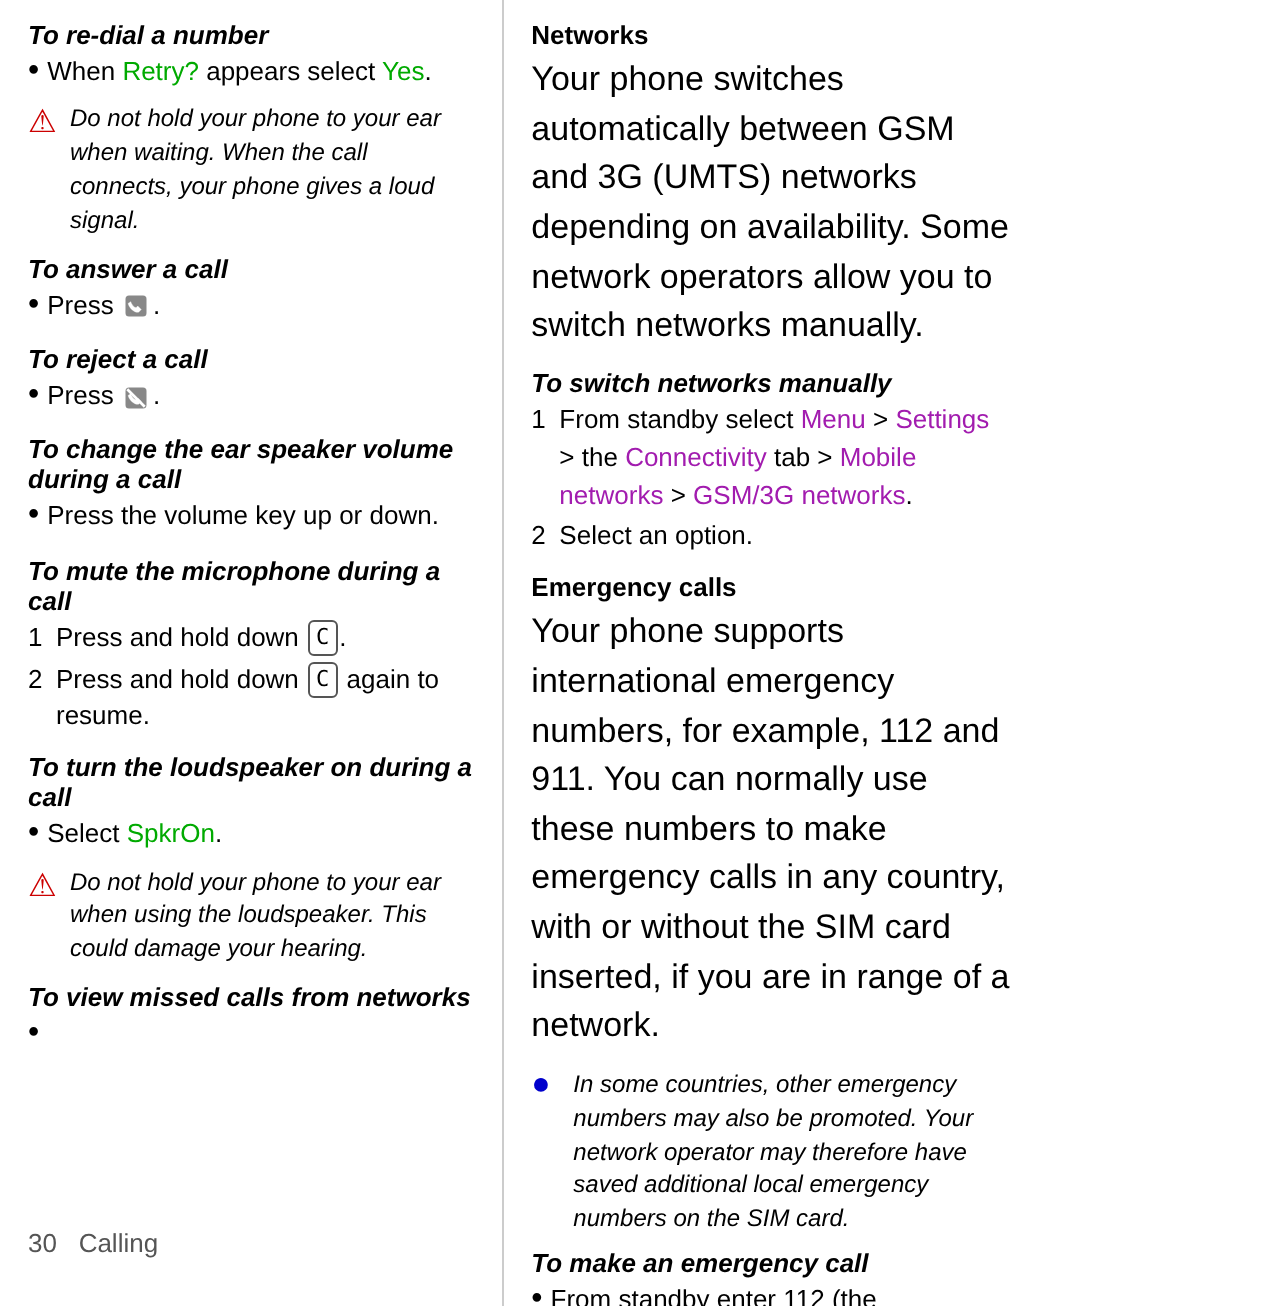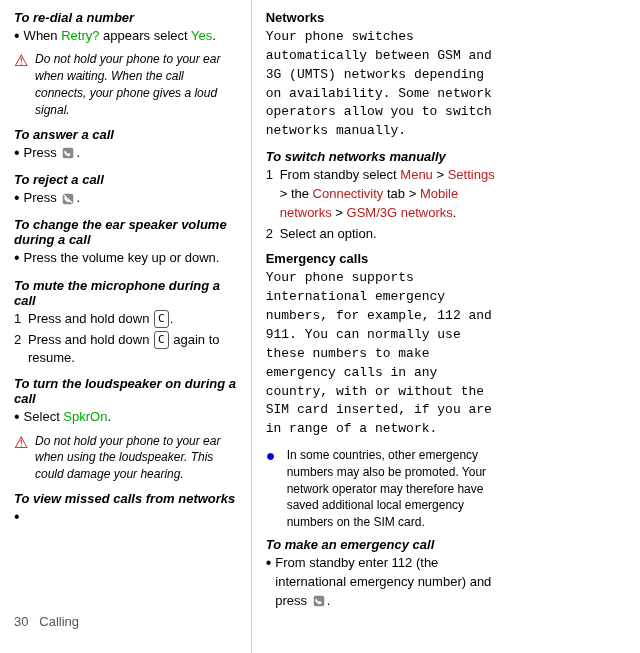--- a/index.html
+++ b/index.html
@@ -62,21 +62,21 @@
     .num {
       font-size: 13px;
       margin-right: 4px;
       min-width: 10px;
       line-height: 1.45;
     }
     .highlight-green {
       color: #00aa00;
     }
     .highlight-blue {
-      color: #b91c1c;
+      color: #a21caf;
     }
     .warning-box {
       display: flex;
       flex-direction: row;
       align-items: flex-start;
       background: #fff;
       margin: 4px 0 8px 0;
       border-left: none;
     }
     .warning-icon {
@@ -102,31 +102,31 @@
       font-size: 16px;
       color: #0000cc;
       margin-right: 5px;
       margin-top: 0;
       min-width: 16px;
     }
     .info-text {
       font-size: 12px;
       line-height: 1.4;
       color: #000;
+      font-style: italic;
     }
     .section-heading {
       font-weight: bold;
       font-size: 13px;
       margin-bottom: 3px;
     }
     .body-text {
-      font-size: 13px;
+      font-size: 17px;
       line-height: 1.45;
       margin-bottom: 4px;
-      font-family: Liberation Mono, monospace;
     }
     .page-footer {
       position: absolute;
       bottom: 24px;
       left: 14px;
       font-size: 13px;
       color: #555;
     }
     .phone-icon {
       display: inline-block;

